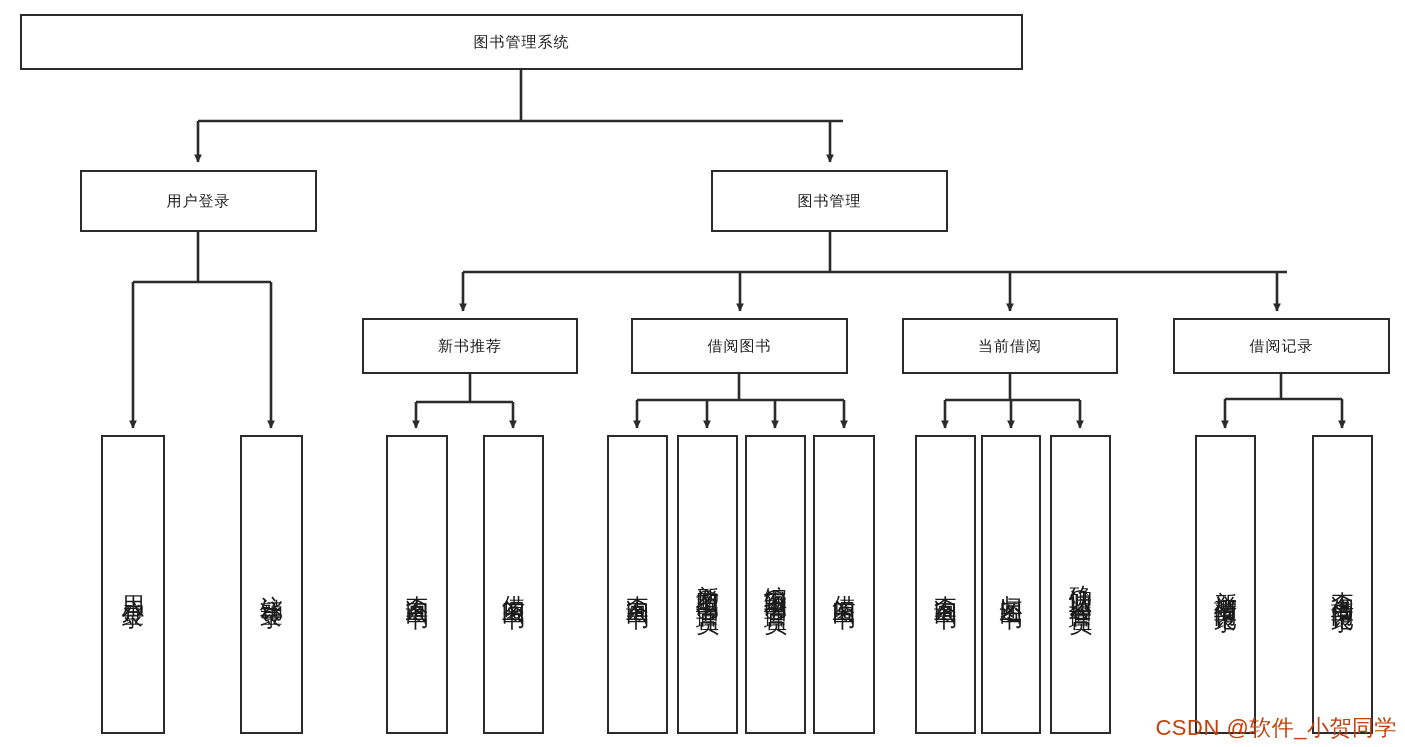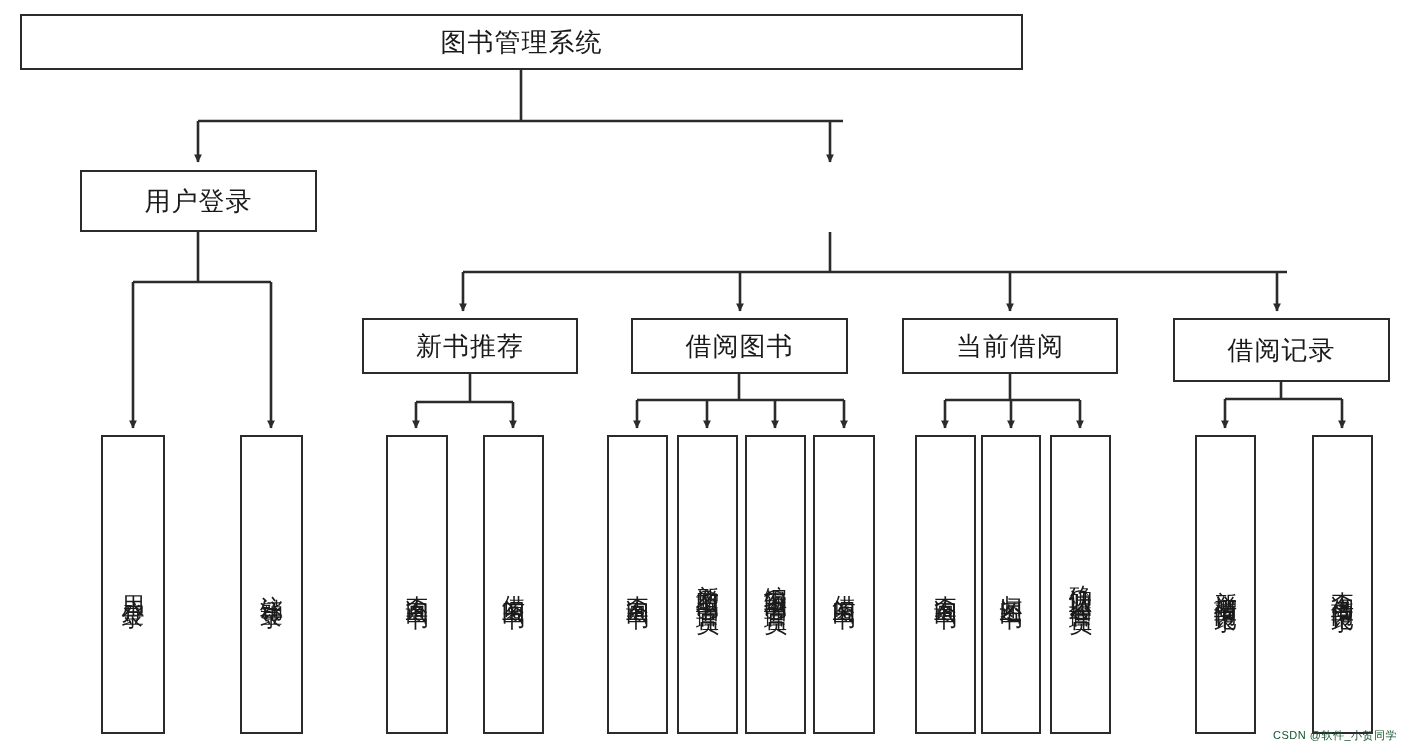--- a/index.html
+++ b/index.html
@@ -28,42 +28,42 @@
     position: absolute;
     box-sizing: border-box;
     background: #ffffff;
     border: 2px solid #2b2b2b;
     display: flex;
     align-items: center;
     justify-content: center;
     color: #1a1a1a;
   }
   .node.horiz {
-    font-size: 26px;
+    font-size: 15px;
     letter-spacing: 1px;
   }
   .node.vert {
     font-size: 23px;
   }
   .node.vert .vtext {
     writing-mode: vertical-rl;
     text-orientation: upright;
     letter-spacing: 4px;
     line-height: 1;
     white-space: nowrap;
   }
   .node-label {
     white-space: nowrap;
   }
   #watermark {
     position: absolute;
     right: 8px;
     bottom: 4px;
-    font-size: 11px;
-    color: #14532d;
+    font-size: 22px;
+    color: #c2410c;
     letter-spacing: 0.5px;
     white-space: nowrap;
   }
 </style>
 </head>
 <body>
 
 <div id="diagram-root">
 
   <svg id="edges-layer" viewBox="0 0 1405 747" xmlns="http://www.w3.org/2000/svg">
@@ -116,31 +116,34 @@
     </g>
   </svg>
 
   <div class="node horiz" style="left:20px; top:14px; width:1003px; height:56px;">
     <span class="node-label">图书管理系统</span>
   </div>
 
   <div class="node horiz" style="left:80px; top:170px; width:237px; height:62px;">
     <span class="node-label">用户登录</span>
   </div>
+  <div class="node horiz" style="left:711px; top:170px; width:237px; height:62px;">
+    <span class="node-label">图书管理</span>
+  </div>
 
   <div class="node horiz" style="left:362px; top:318px; width:216px; height:56px;justify-content:center;">
     <span class="node-label">新书推荐</span>
   </div>
   <div class="node horiz" style="left:631px; top:318px; width:217px; height:56px;">
     <span class="node-label">借阅图书</span>
   </div>
   <div class="node horiz" style="left:902px; top:318px; width:216px; height:56px;justify-content:center;">
     <span class="node-label">当前借阅</span>
   </div>
-  <div class="node horiz" style="left:1173px; top:318px; width:217px; height:64px;">
+  <div class="node horiz" style="left:1173px; top:318px; width:217px; height:56px;">
     <span class="node-label">借阅记录</span>
   </div>
 
   <div class="node vert" style="left:101px; top:435px; width:64px; height:299px;">
     <span class="vtext">用户登录</span>
   </div>
   <div class="node vert" style="left:240px; top:435px; width:63px; height:299px;">
     <span class="vtext">注销登录</span>
   </div>
 

